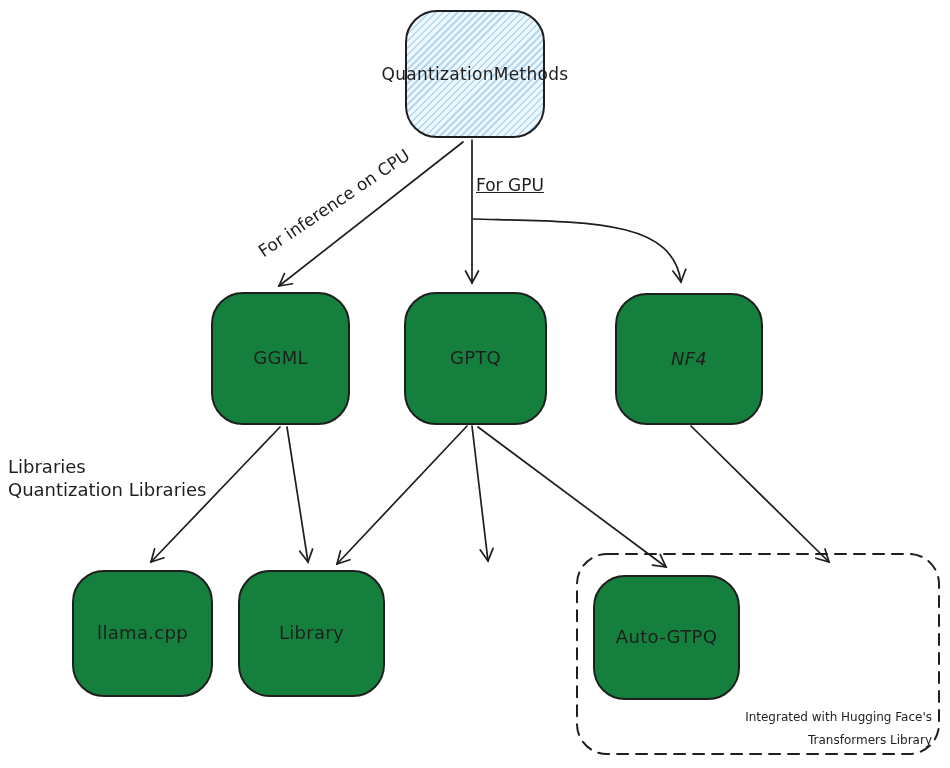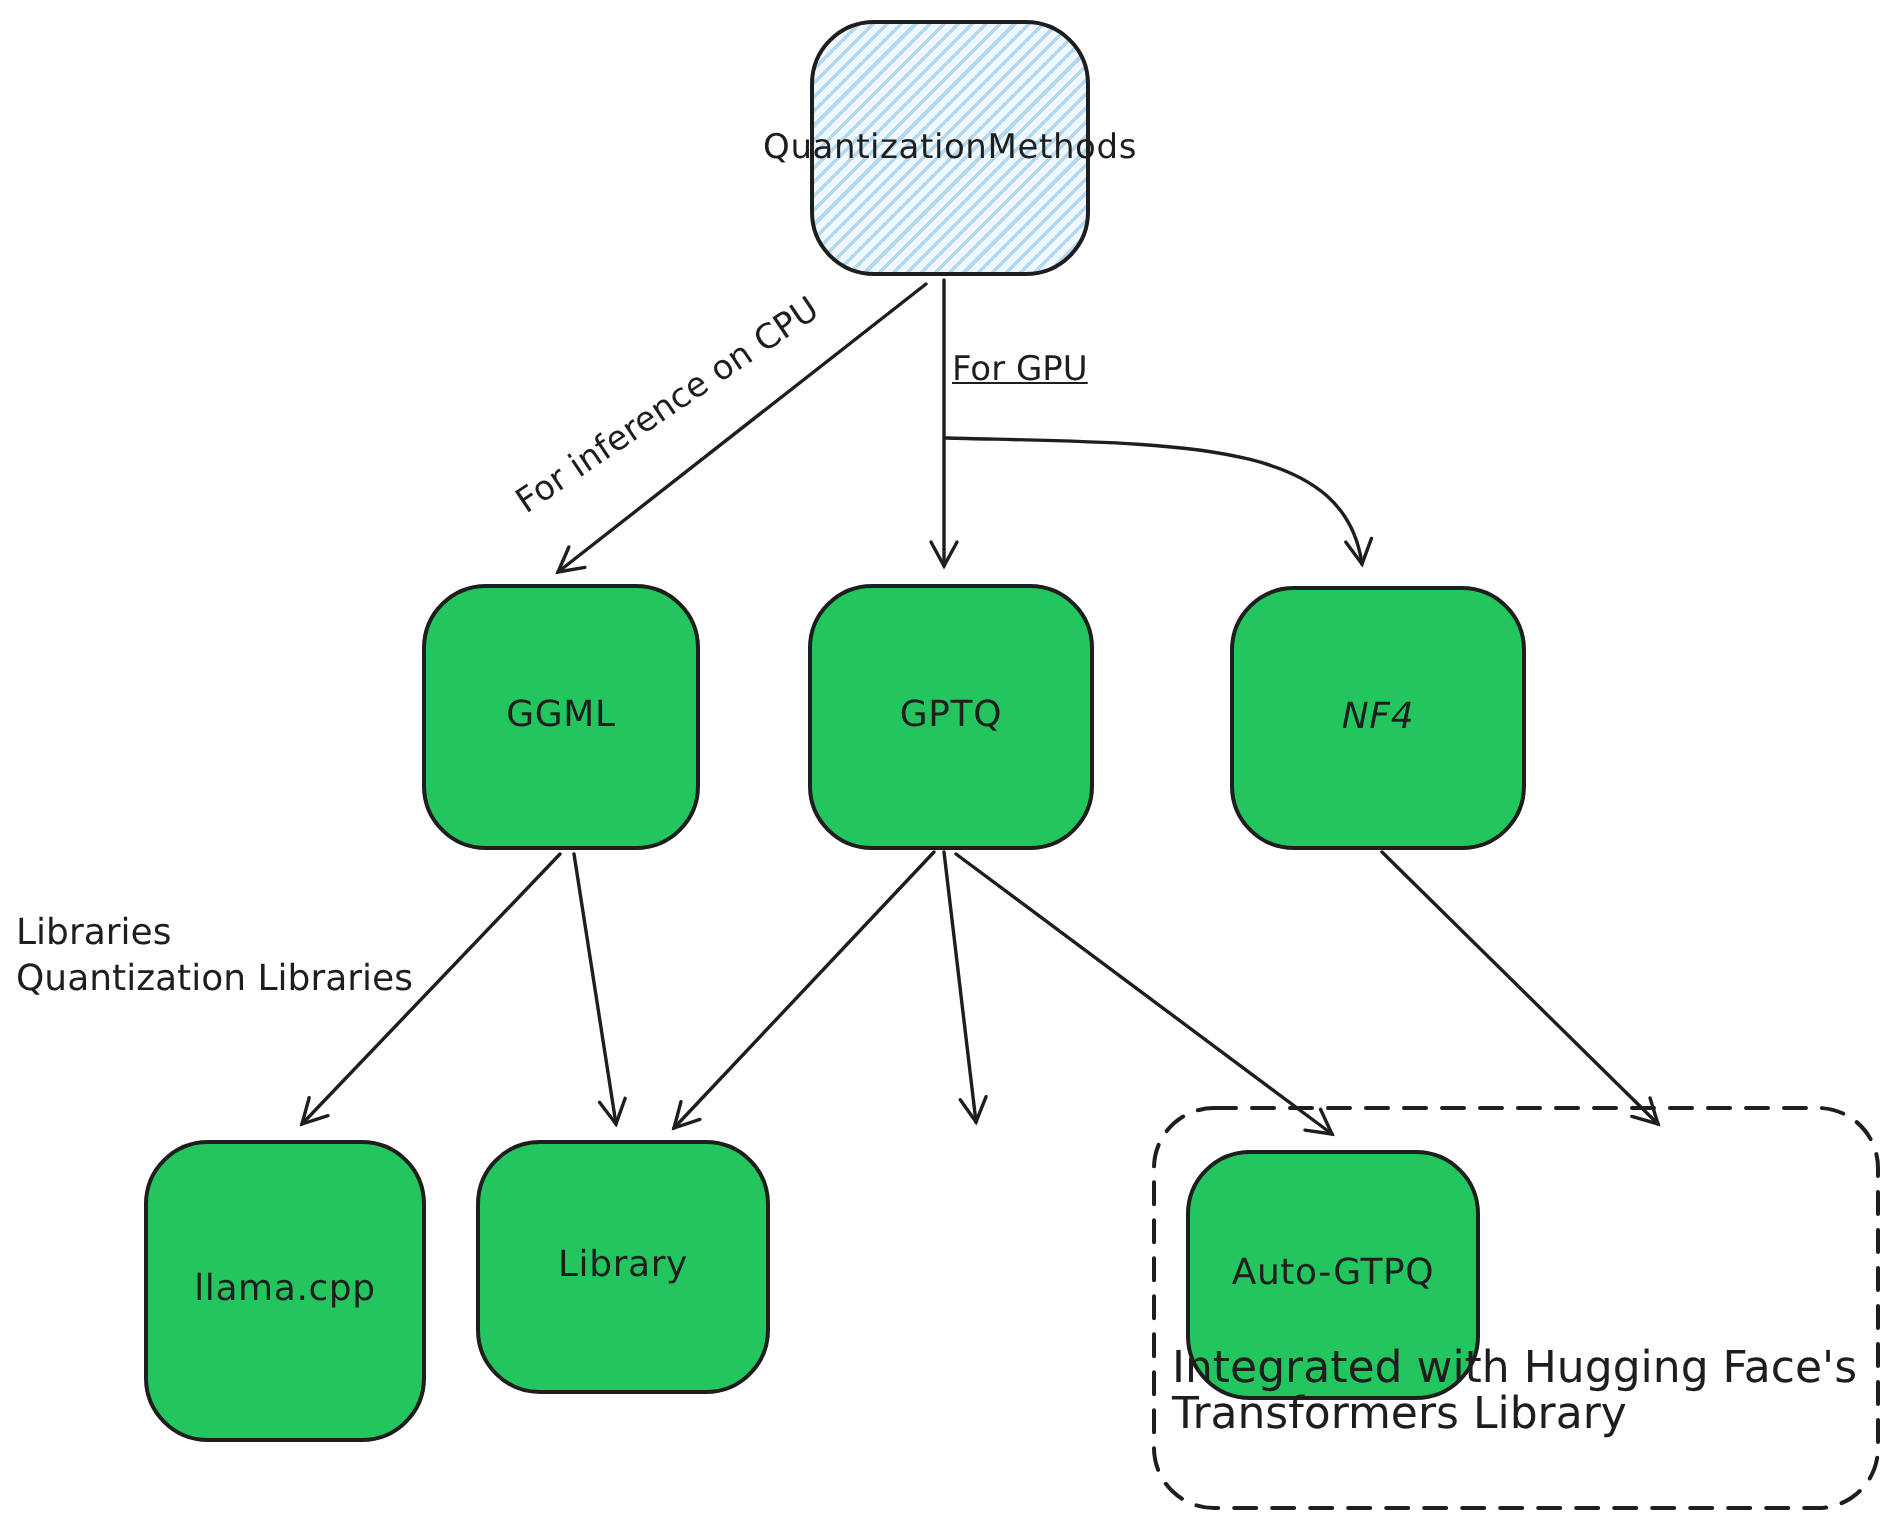--- a/index.html
+++ b/index.html
@@ -15,21 +15,21 @@
   svg.edges {
     position: absolute;
     left: 0; top: 0;
     width: 950px; height: 768px;
   }
   .node {
     position: absolute;
     box-sizing: border-box;
     border: 2px solid #1e1e1e;
     border-radius: 32px;
-    background: #22c55e;
+    background: #15803d;
     display: flex;
     align-items: center;
     justify-content: center;
     text-align: center;
     font-size: 18px;
     letter-spacing: 0.3px;
     line-height: 1.35;
   }
   .node.root {
     flex-direction: row;
@@ -37,21 +37,21 @@
     background:
       repeating-linear-gradient(135deg,
         #b3d8f0 0px, #b3d8f0 1.8px,
         #eff8fe 1.8px, #eff8fe 5px);
     text-align: right;
   }
   .node-quantization-methods { left: 405px; top: 10px;  width: 140px; height: 128px; }
   .node-ggml                 { left: 211px; top: 292px; width: 139px; height: 133px; }
   .node-gptq                 { left: 404px; top: 292px; width: 143px; height: 133px; }
   .node-nf4                  { left: 615px; top: 293px; width: 148px; height: 132px; font-style: italic; }
-  .node-llama-cpp            { left: 72px;  top: 570px; width: 141px; height: 151px; }
+  .node-llama-cpp            { left: 72px;  top: 570px; width: 141px; height: 127px; }
   .node-exllama              { left: 238px; top: 570px; width: 147px; height: 127px; }
   .node-gtpq-for-llama       { left: 410px; top: 573px; width: 157px; height: 127px; font-size: 17px; }
   .node-auto-gtpq            { left: 593px; top: 575px; width: 147px; height: 125px; }
   .node-bitsandbytes         { left: 763px; top: 572px; width: 147px; height: 128px; }
 
   .edge-label {
     position: absolute;
     font-size: 17px;
     white-space: nowrap;
     color: #1e1e1e;
@@ -64,23 +64,23 @@
   .label-gpu { left: 476px; top: 175px; text-decoration: underline; }
 
   .side-label {
     position: absolute;
     left: 8px; top: 455px;
     font-size: 18px;
     line-height: 23px;
   }
   .group-label {
     position: absolute;
-    left: 586px; top: 673px; width: 346px;
-    text-align: left;
-    font-size: 22px;
+    left: 586px; top: 706px; width: 346px;
+    text-align: right;
+    font-size: 12px;
     line-height: 23px;
   }
 </style>
 </head>
 <body>
 
 <div class="canvas">
 
   <svg class="edges" viewBox="0 0 950 768" fill="none" stroke="#1e1e1e" stroke-width="1.7" stroke-linecap="round">
     <defs>

